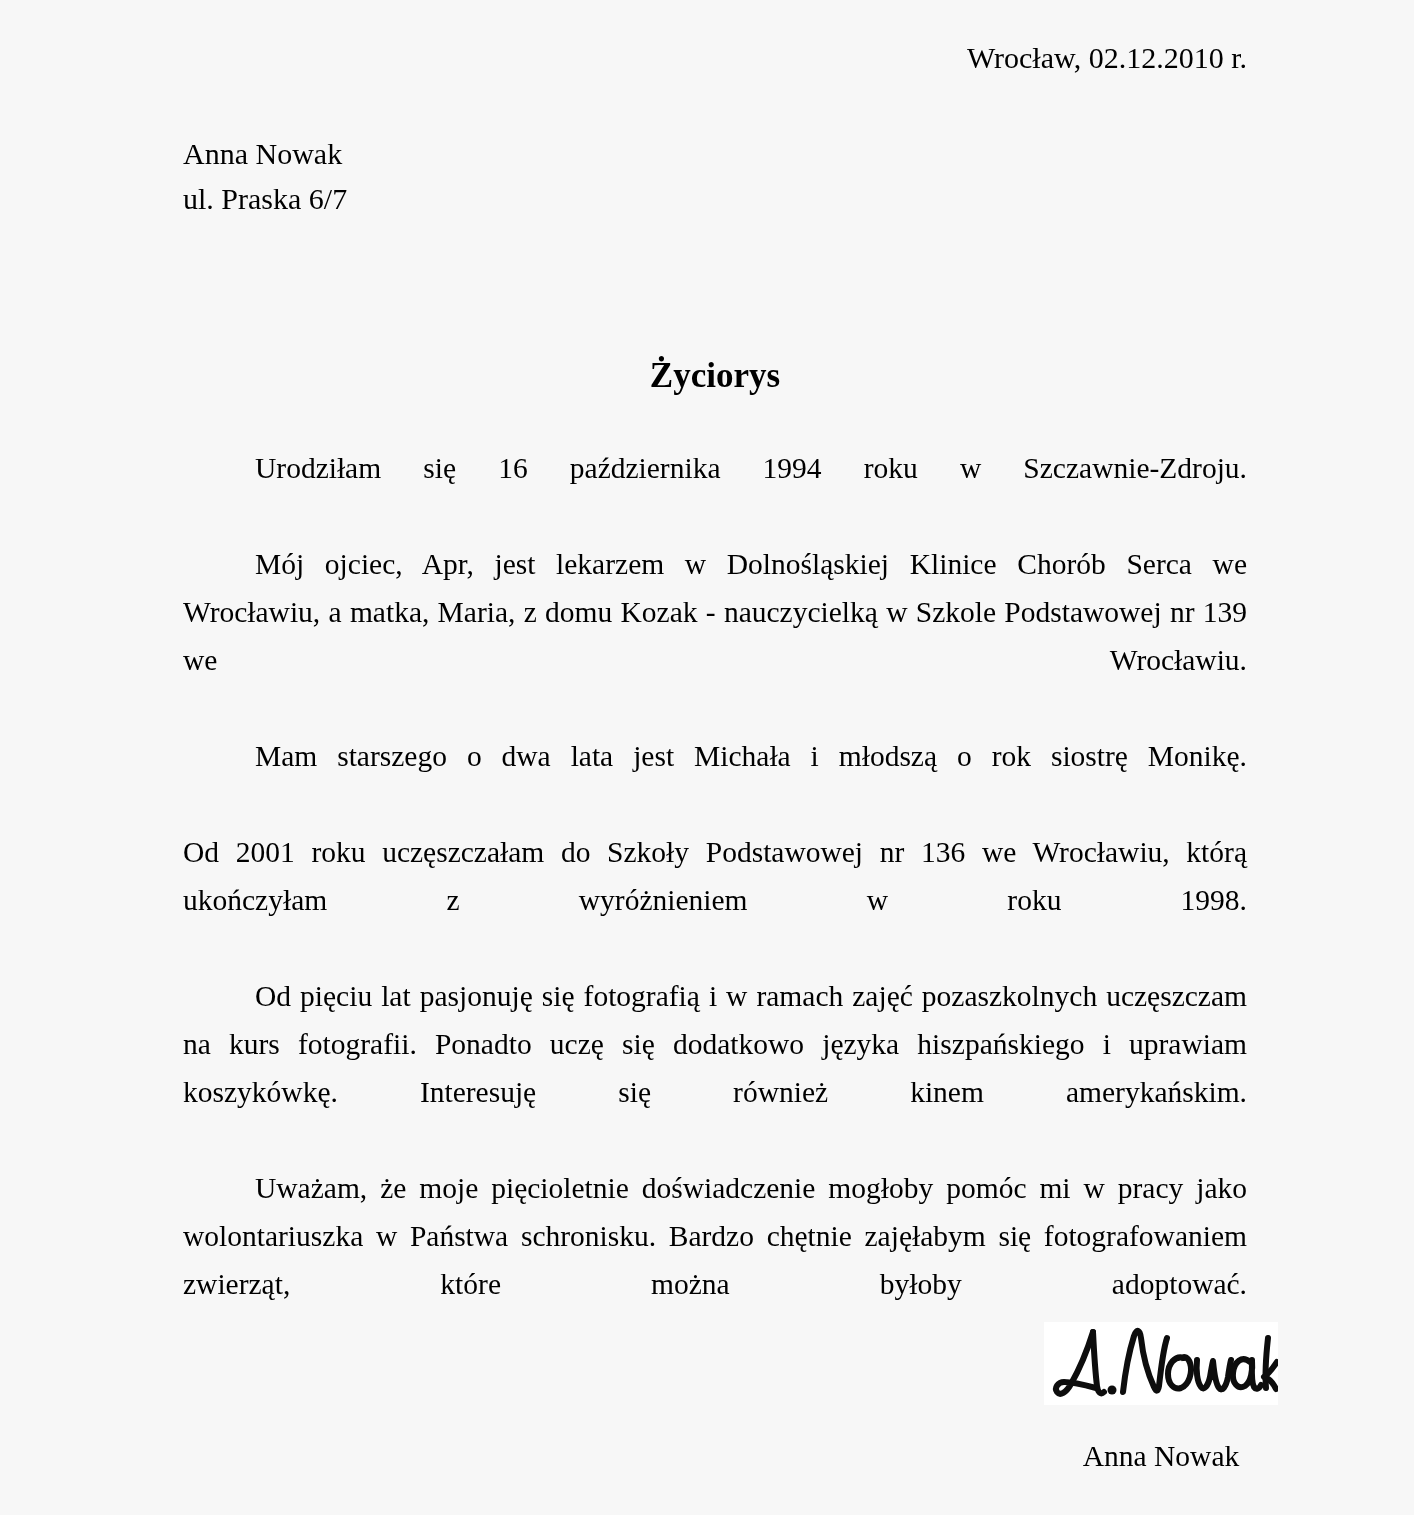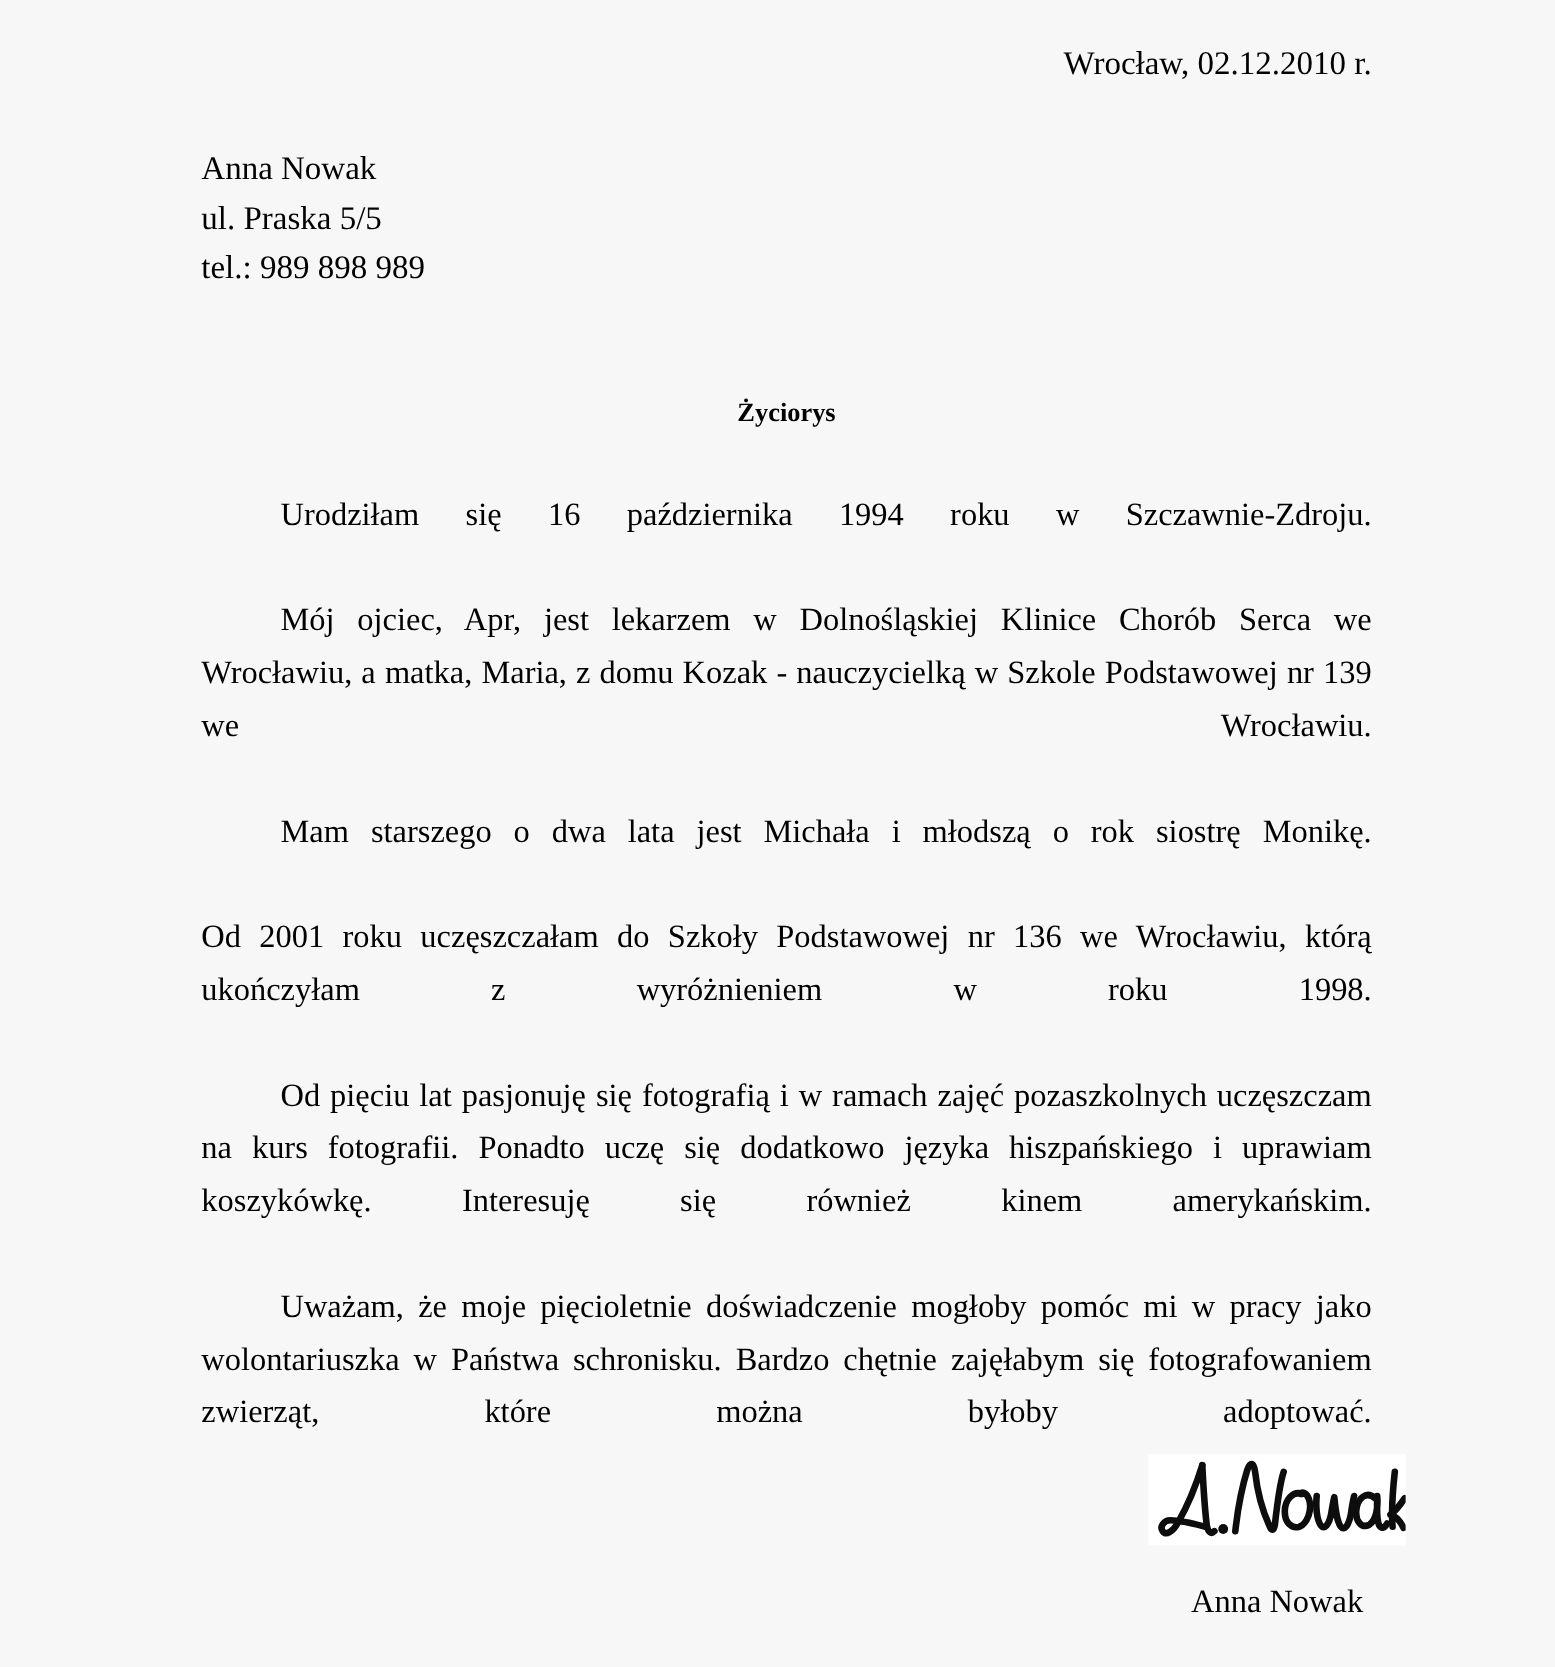--- a/index.html
+++ b/index.html
@@ -46,21 +46,21 @@
     white-space: nowrap;
   }
 
   
   .doc-title {
     position: absolute;
     top: 355px;
     left: 183px;
     width: 1064px;
     text-align: center;
-    font-size: 24px;
+    font-size: 35px;
     font-weight: bold;
     line-height: 42px;
   }
 
   
   .body-text {
     position: absolute;
     top: 444px;
     left: 183px;
     width: 1064px;
@@ -122,22 +122,21 @@
 </style>
 </head>
 <body>
 
 <div class="page">
 
   <div class="date-line">Wrocław, 02.12.2010 r.</div>
 
   <div class="sender-block">
     <div class="sender-line">Anna Nowak</div>
-    <div class="sender-line">ul. Praska 5/5</div>
-    <div class="sender-line">tel.: 989 898 989</div>
+    <div class="sender-line">ul. Praska 6/7</div>
   </div>
 
   <div class="doc-title">Życiorys</div>
 
   <div class="body-text">
     <p>Urodziłam się 16 października 1994 roku w Szczawnie-Zdroju.</p>
     <p>Mój ojciec, Apr, jest lekarzem w Dolnośląskiej Klinice Chorób Serca we Wrocławiu, a matka, Maria, z domu Kozak - nauczycielką w Szkole Podstawowej nr 139 we Wrocławiu.</p>
     <p>Mam starszego o dwa lata jest Michała i młodszą o rok siostrę Monikę.</p>
     <p class="no-indent">Od 2001 roku uczęszczałam do Szkoły Podstawowej nr 136 we Wrocławiu, którą ukończyłam z wyróżnieniem w roku 1998.</p>
     <p> Od pięciu lat pasjonuję się fotografią i w ramach zajęć pozaszkolnych uczęszczam na kurs fotografii. Ponadto uczę się dodatkowo języka hiszpańskiego i uprawiam koszykówkę. Interesuję się również kinem amerykańskim.</p>

